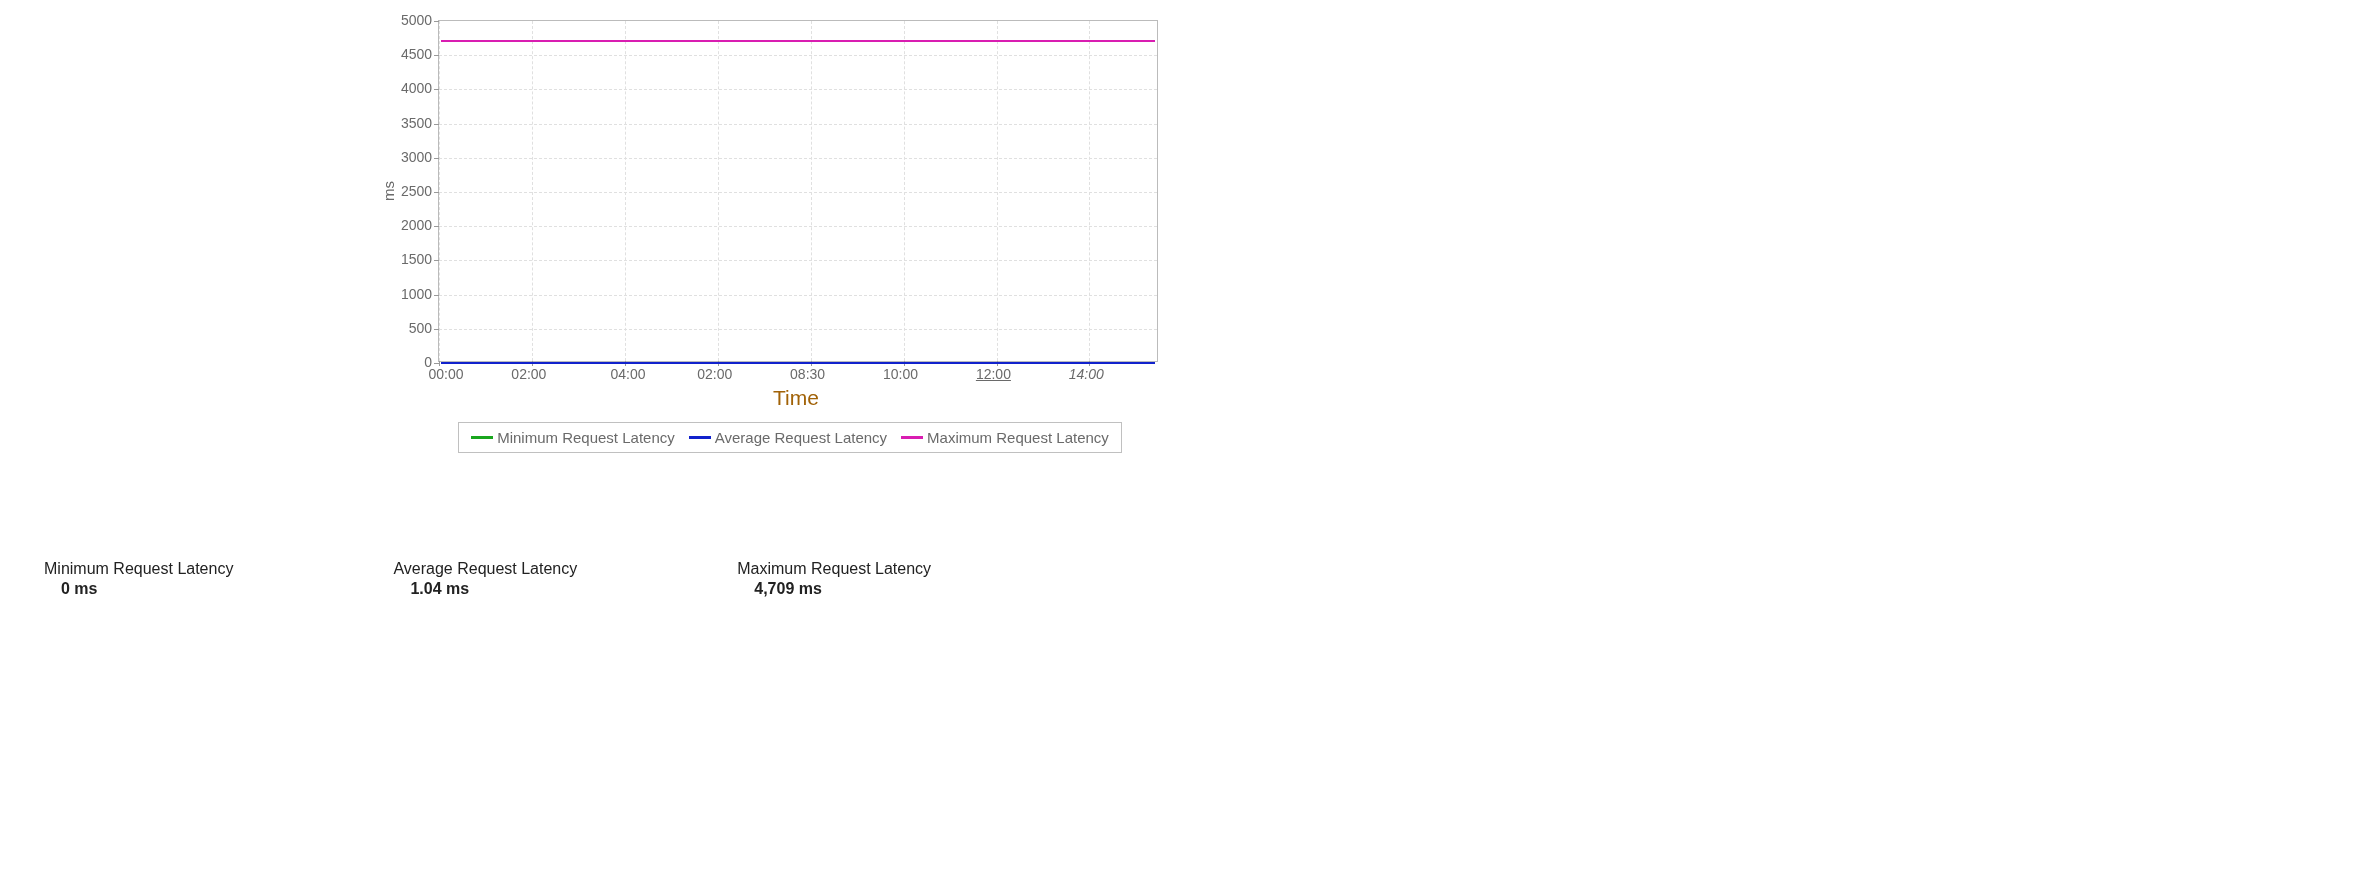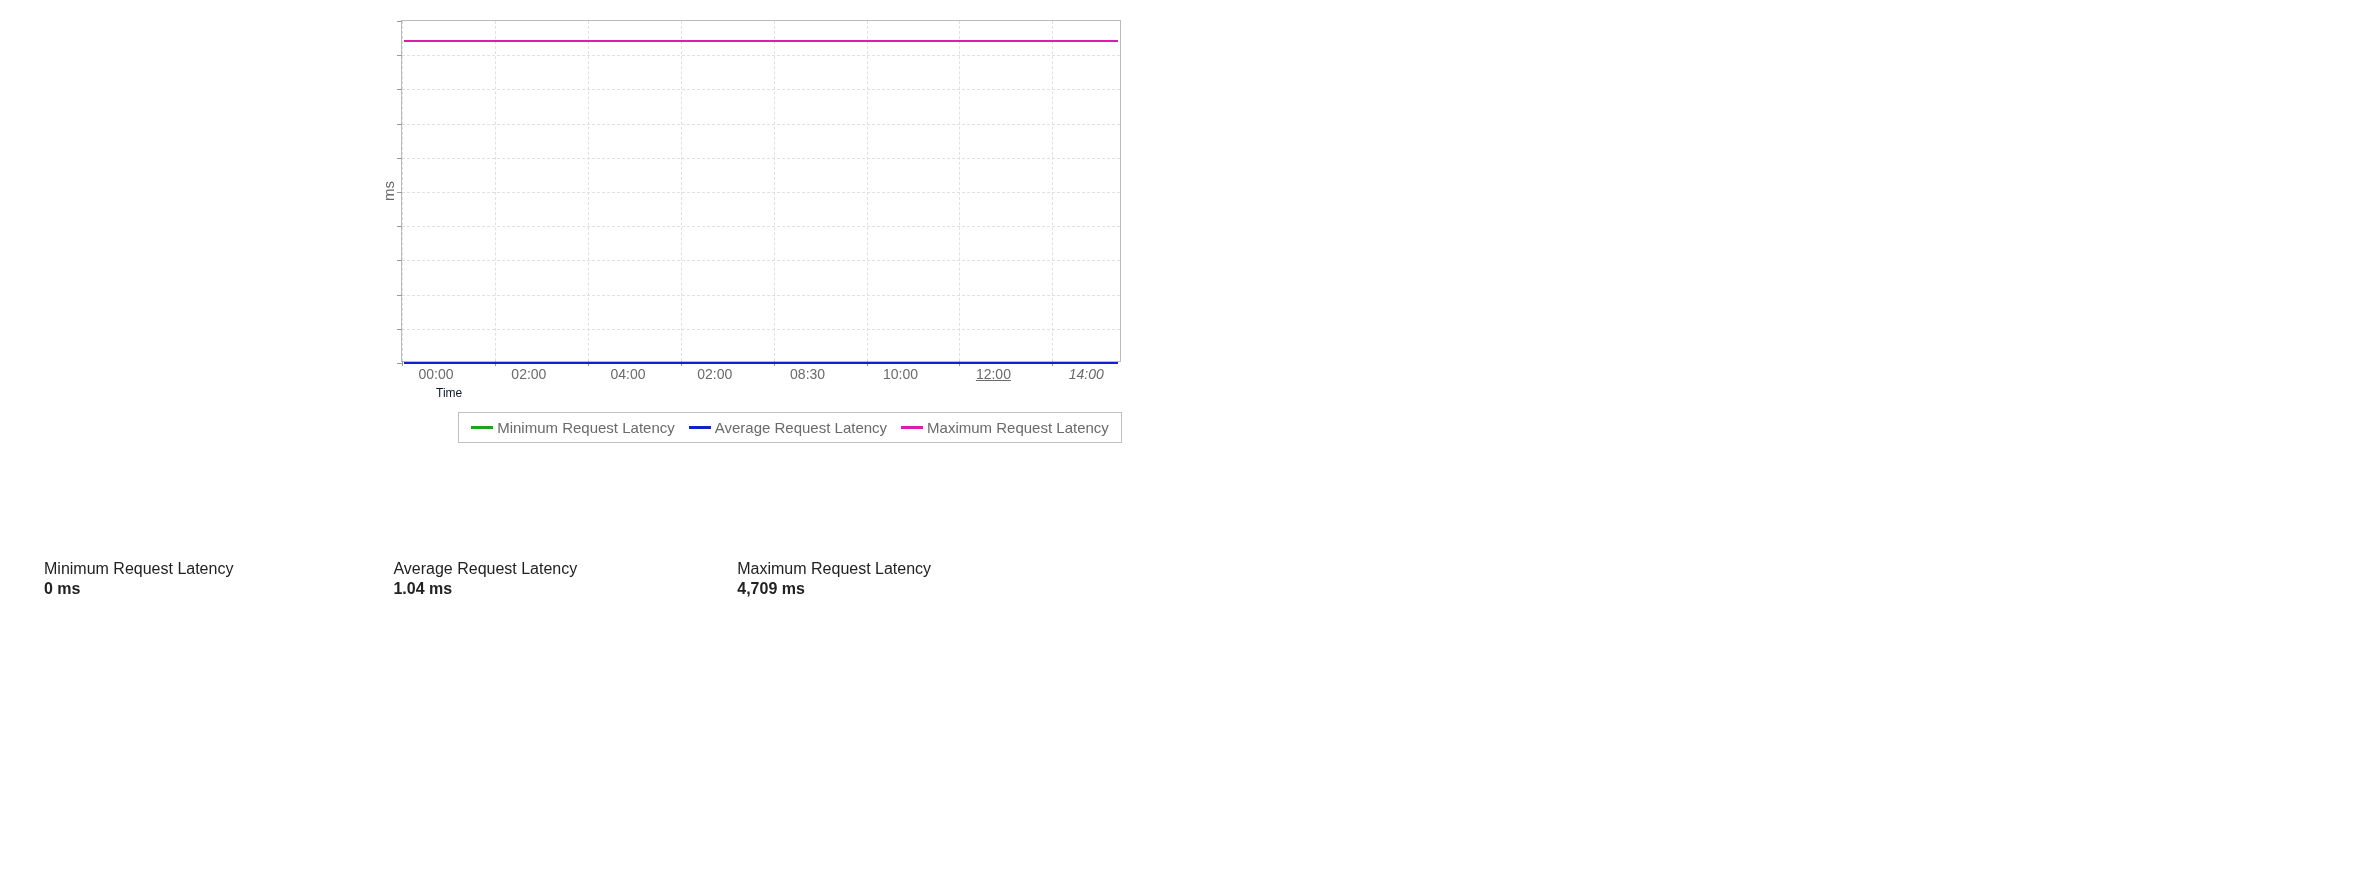--- a/index.html
+++ b/index.html
@@ -90,22 +90,23 @@
     margin-top: 4px;
   }
   .x-tick-label {
     position: absolute;
     font-size: 14px;
     color: #6a6a6a;
     transform: translateX(-50%);
     white-space: nowrap;
   }
   .x-axis-label {
-    color: #0f172a;
-    font-size: 12px;
+    text-align: center;
+    color: #a16207;
+    font-size: 21px;
     margin-top: 2px;
   }
   .legend-box {
     margin: 12px auto 0;
     width: fit-content;
     border: 1px solid #c0c0c0;
     padding: 6px 12px;
     display: flex;
     gap: 14px;
     align-items: center;
@@ -126,29 +127,42 @@
     left: 44px;
     top: 560px;
     display: flex;
     gap: 160px;
   }
   .stat-block {
     font-size: 16px;
     color: #222;
   }
   .stat-label { font-weight: normal; margin-bottom: 2px; }
-  .stat-value { font-weight: bold; }
+  .stat-value { font-weight: bold; margin-left: 17px; }
 </style>
 </head>
 <body>
 
 <div class="chart-container">
 
   <div class="plot-area-wrapper">
     <div class="y-axis-label">ms</div>
+    <div class="y-ticks" id="y-ticks">
+        <div class="y-tick-label">5000</div>
+        <div class="y-tick-label">4500</div>
+        <div class="y-tick-label">4000</div>
+        <div class="y-tick-label">3500</div>
+        <div class="y-tick-label">3000</div>
+        <div class="y-tick-label">2500</div>
+        <div class="y-tick-label">2000</div>
+        <div class="y-tick-label">1500</div>
+        <div class="y-tick-label">1000</div>
+        <div class="y-tick-label">500</div>
+        <div class="y-tick-label">0</div>
+      </div>
     <div class="plot-box" id="plot-box">
         <div class="y-tick-mark" style="top: 0px;"></div>
         <div class="grid-line-h" style="top: 34.2px;"></div>
         <div class="y-tick-mark" style="top: 34.2px;"></div>
         <div class="grid-line-h" style="top: 68.4px;"></div>
         <div class="y-tick-mark" style="top: 68.4px;"></div>
         <div class="grid-line-h" style="top: 102.6px;"></div>
         <div class="y-tick-mark" style="top: 102.6px;"></div>
         <div class="grid-line-h" style="top: 136.8px;"></div>
         <div class="y-tick-mark" style="top: 136.8px;"></div>
@@ -182,21 +196,21 @@
         <div class="series-line" style="top: 341px; background: rgb(25, 166, 30);"></div>
         <div class="series-line" style="top: 340.929px; background: rgb(17, 34, 204);"></div>
         <div class="series-line" style="top: 18.9044px; background: rgb(217, 29, 177);"></div>
       </div>
   </div>
 
   <div style="display:flex;">
     <div style="width:56px;"></div>
     <div>
       <div class="x-ticks" id="x-ticks">
-          <div class="x-tick-label" style="left: 0px;">00:00</div>
+          <div class="x-tick-label" style="left: 10px;">00:00</div>
           <div class="x-tick-label" style="left: 92.9032px;">02:00</div>
           <div class="x-tick-label" style="left: 192px;">04:00</div>
           <div class="x-tick-label" style="left: 278.71px;">02:00</div>
           <div class="x-tick-label" style="left: 371.613px;">08:30</div>
           <div class="x-tick-label" style="left: 464.516px;">10:00</div>
           <div class="x-tick-label" style="left: 557.419px; text-decoration: underline;">12:00</div>
           <div class="x-tick-label" style="left: 650.323px; font-style: italic;">14:00</div>
         </div>
       <div class="x-axis-label" style="width:720px;">Time</div>
     </div>

